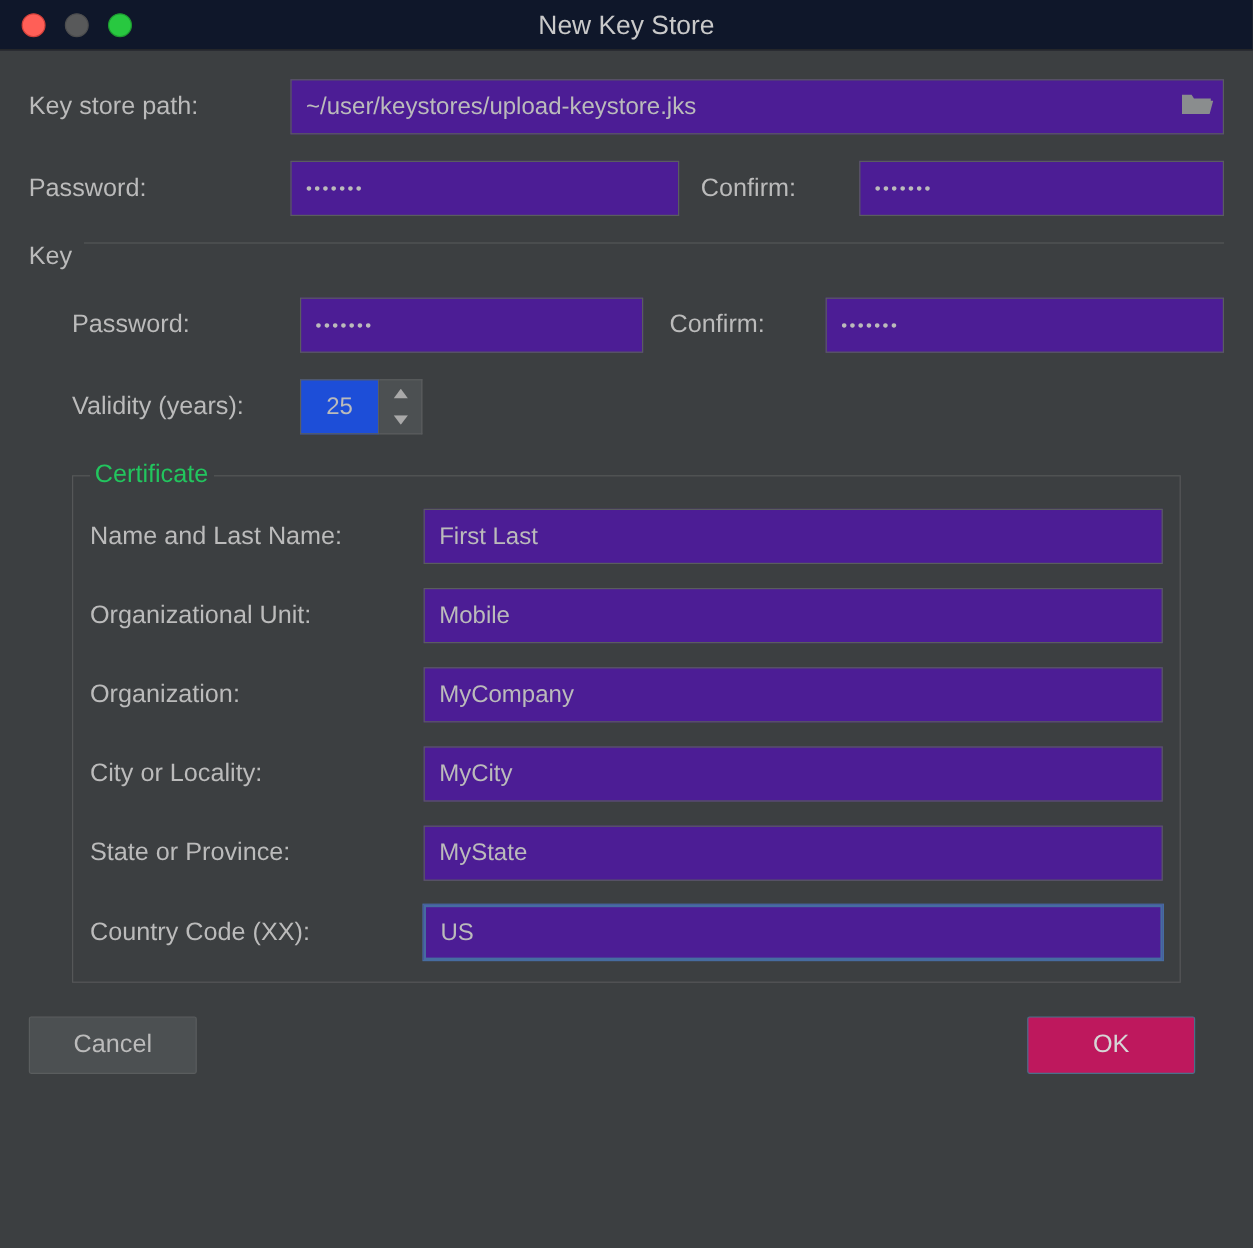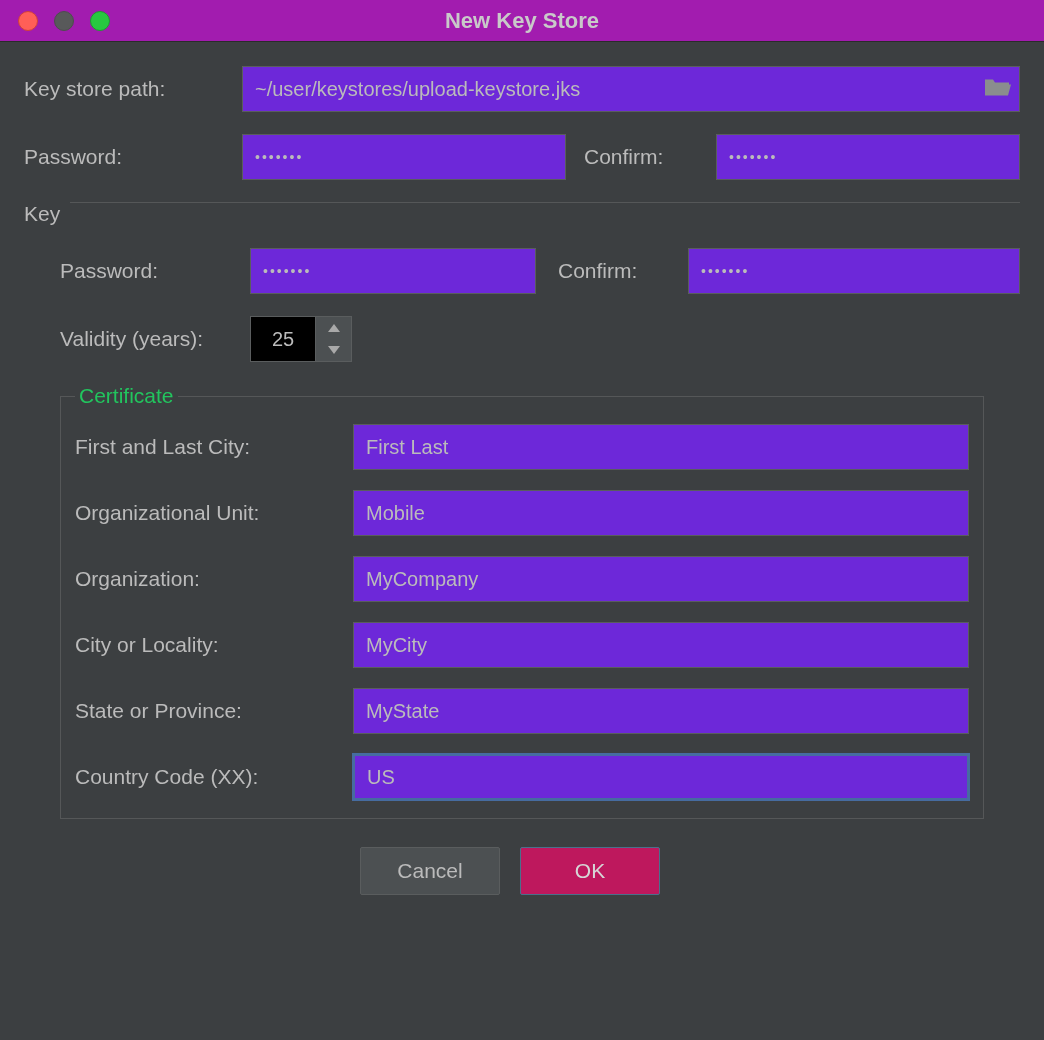--- a/index.html
+++ b/index.html
@@ -7,26 +7,25 @@
     width: 1044px;
     height: 1040px;
     background: #3c3f41;
     font-family: -apple-system, "Helvetica Neue", Arial, sans-serif;
     font-size: 20px;
     color: #bbbbbb;
     overflow: hidden;
   }
   .titlebar {
     height: 42px;
-    background: #a21caf;
+    background: #0f172a;
     border-bottom: 1px solid #2b2b2b;
     display: flex;
     align-items: center;
     position: relative;
-    font-weight: bold;
   }
   .traffic {
     display: flex;
     gap: 16px;
     padding-left: 18px;
   }
   .dot {
     width: 20px; height: 20px; border-radius: 50%;
   }
   .red { background: #ff5f57; border:1px solid #d1403a;}
@@ -47,21 +46,21 @@
     align-items: center;
     margin-bottom: 22px;
   }
   .label {
     color: #bbbbbb;
     font-size: 21px;
   }
   .col-label-main { width: 218px; flex:none; }
   .col-label-key { width: 226px; flex:none; padding-left:36px; }
   .input {
-    background: #6d28d9;
+    background: #4c1d95;
     border: 1px solid #5a5d5e;
     height: 46px;
     padding: 0 12px;
     color: #bbbbbb;
     font-size: 20px;
     display:flex;
     align-items:center;
     flex: 1;
   }
   .input.focused {
@@ -84,21 +83,21 @@
   .section-line .label { flex:none; padding-right:10px;}
   .section-line .line { flex:1; height:1px; background:#555758;}
   .key-pw-row .key-label { width:226px; flex:none; padding-left:36px;}
   .key-pw-row .pw1 { width:286px; flex:none; margin-right:22px;}
   .key-pw-row .confirm-label { flex:none; width:130px;}
   .key-pw-row .pw2 { flex:1;}
   .validity-row .spinner {
     display:flex; align-items:stretch; height:46px;
   }
   .spinner .num {
-    background:#000000; border:1px solid #5a5d5e;
+    background:#1d4ed8; border:1px solid #5a5d5e;
     display:flex; align-items:center; justify-content:center;
     width:66px; font-size:20px;
   }
   .spinner .arrows {
     background:#4c5052; border:1px solid #5a5d5e; border-left:none;
     width:36px; display:flex; flex-direction:column;
   }
   .spinner .arrow { flex:1; display:flex; align-items:center; justify-content:center;}
   .spinner svg { fill:#a9a9a9; width:12px; height:8px;}
   fieldset.cert {
@@ -108,21 +107,21 @@
   }
   fieldset.cert legend {
     color:#22c55e; font-size:21px; padding:0 4px;
   }
   .cert-row {
     display:flex; align-items:center; margin-bottom:20px;
   }
   .cert-row .clabel { width:278px; flex:none; font-size:21px;}
   .cert-row .input { flex:1; }
   .buttons {
-    display:flex; justify-content:center; gap:20px;
+    display:flex; justify-content:space-between; gap:20px;
     padding: 28px 24px 0 0;
   }
   .btn {
     height:48px; min-width:124px;
     border:1px solid #5a5d5e;
     display:flex; align-items:center; justify-content:center;
     font-size:21px;
     border-radius:2px;
   }
   .btn.cancel { background:#4c5052; color:#bbbbbb; width:140px;}
@@ -198,21 +197,21 @@
             </svg>
           </div>
       </div>
     </div>
   </div>
 
   <fieldset class="cert">
     <legend>Certificate</legend>
 
     <div class="cert-row">
-      <div class="clabel">First and Last City:</div>
+      <div class="clabel">Name and Last Name:</div>
       <div class="input">
           <span>First Last</span>
         </div>
     </div>
     <div class="cert-row">
       <div class="clabel">Organizational Unit:</div>
       <div class="input">
           <span>Mobile</span>
         </div>
     </div>

